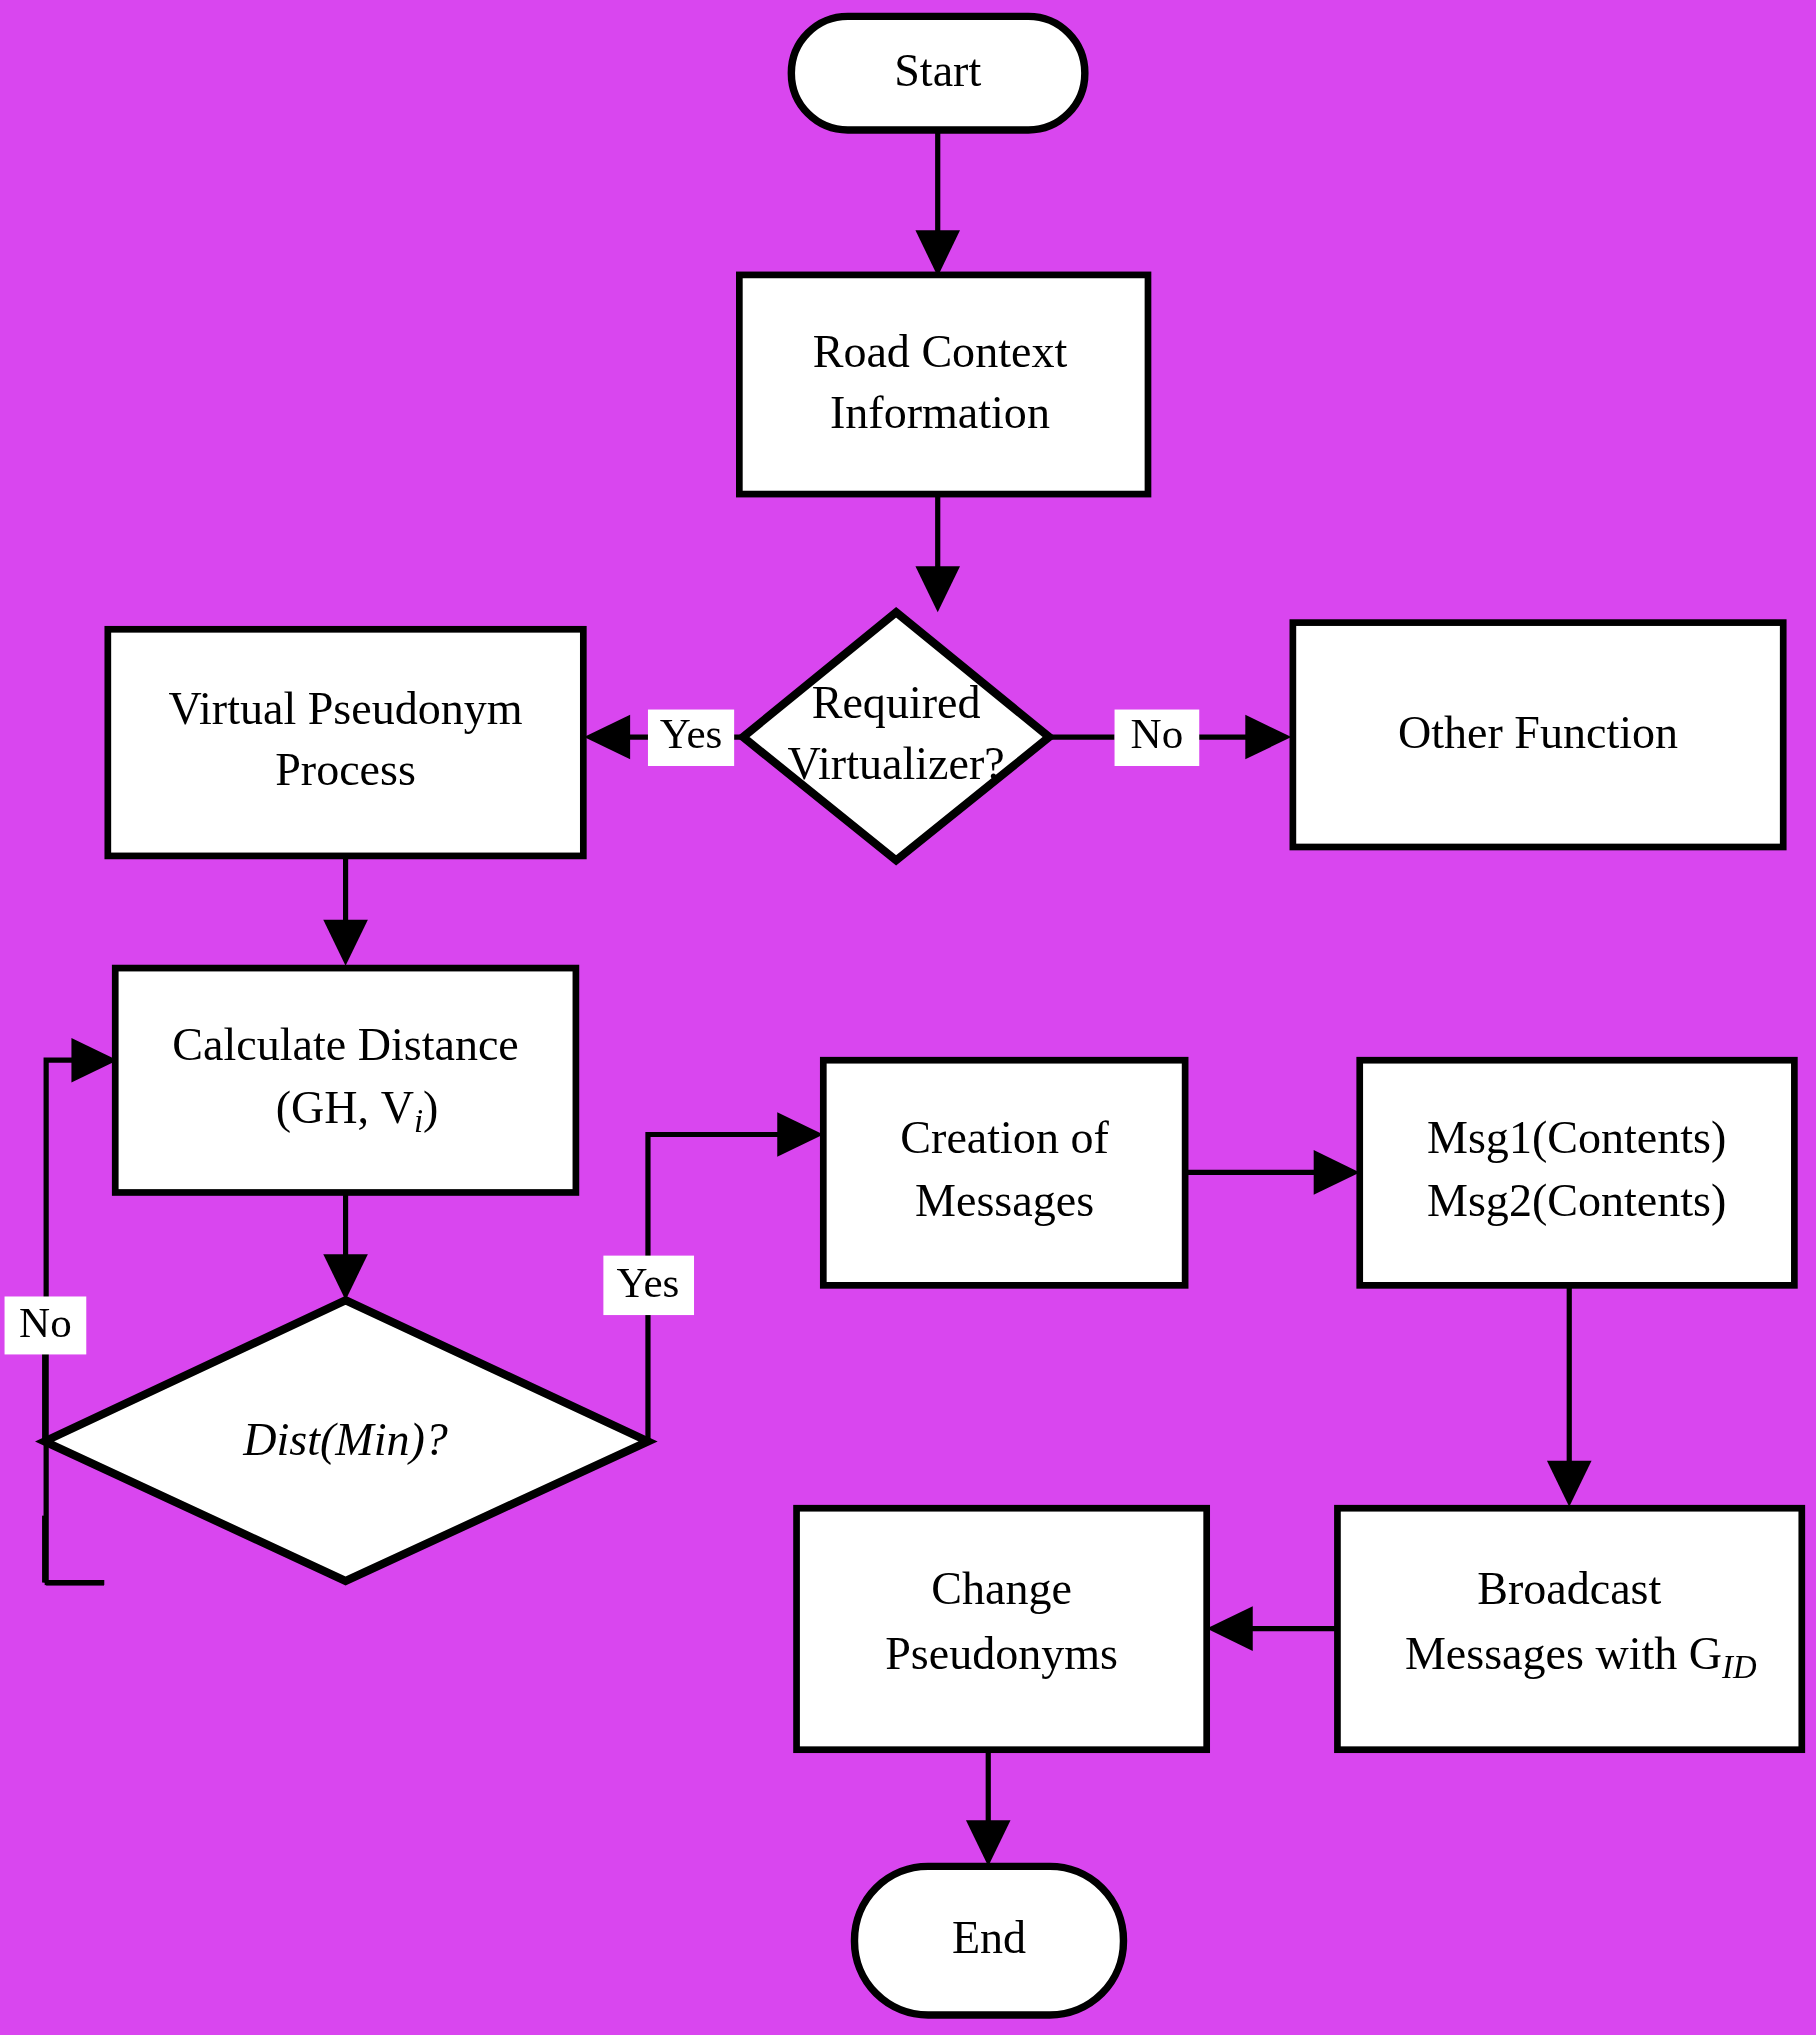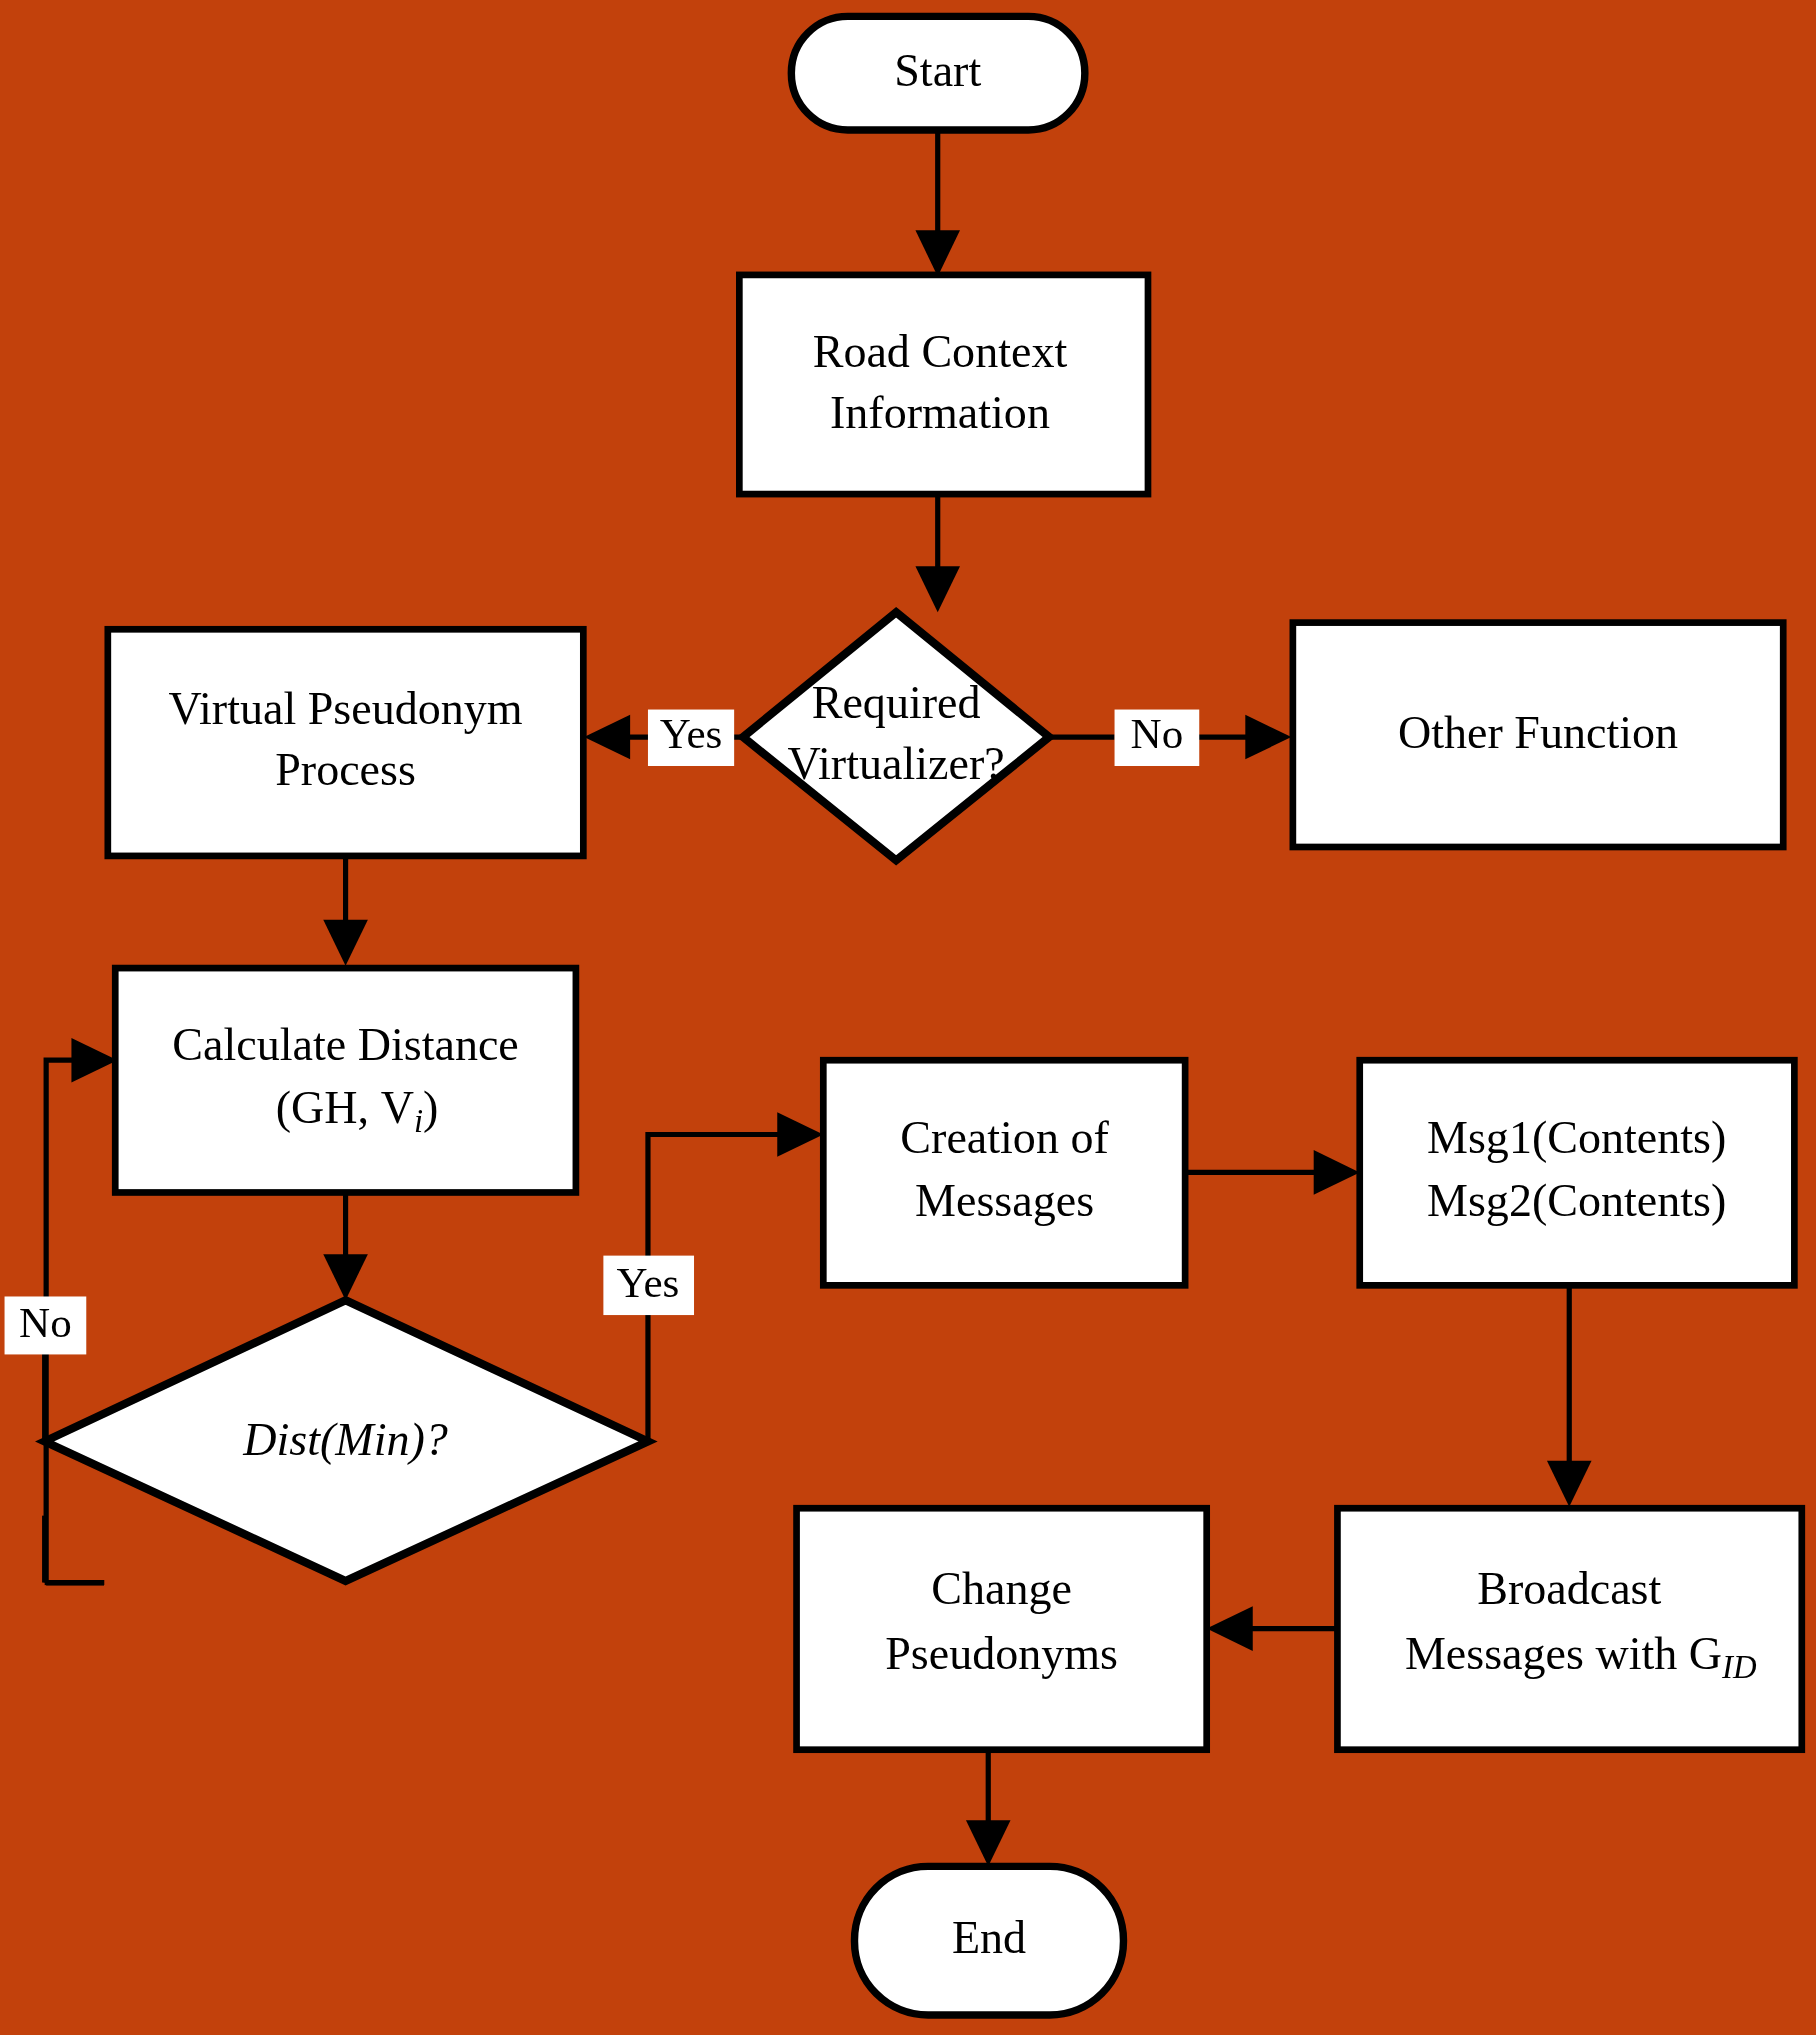--- a/index.html
+++ b/index.html
@@ -11,21 +11,21 @@
   body {
     width: 1816px;
     height: 2035px;
     overflow: hidden;
     font-family: "Liberation Serif", "DejaVu Serif", serif;
   }
   #flowchart-root {
     position: relative;
     width: 1816px;
     height: 2035px;
-    background: #c2410c;
+    background: #d946ef;
   }
   svg#flow-svg {
     position: absolute;
     top: 0;
     left: 0;
     width: 1816px;
     height: 2035px;
     display: block;
   }
   .node-shape {

